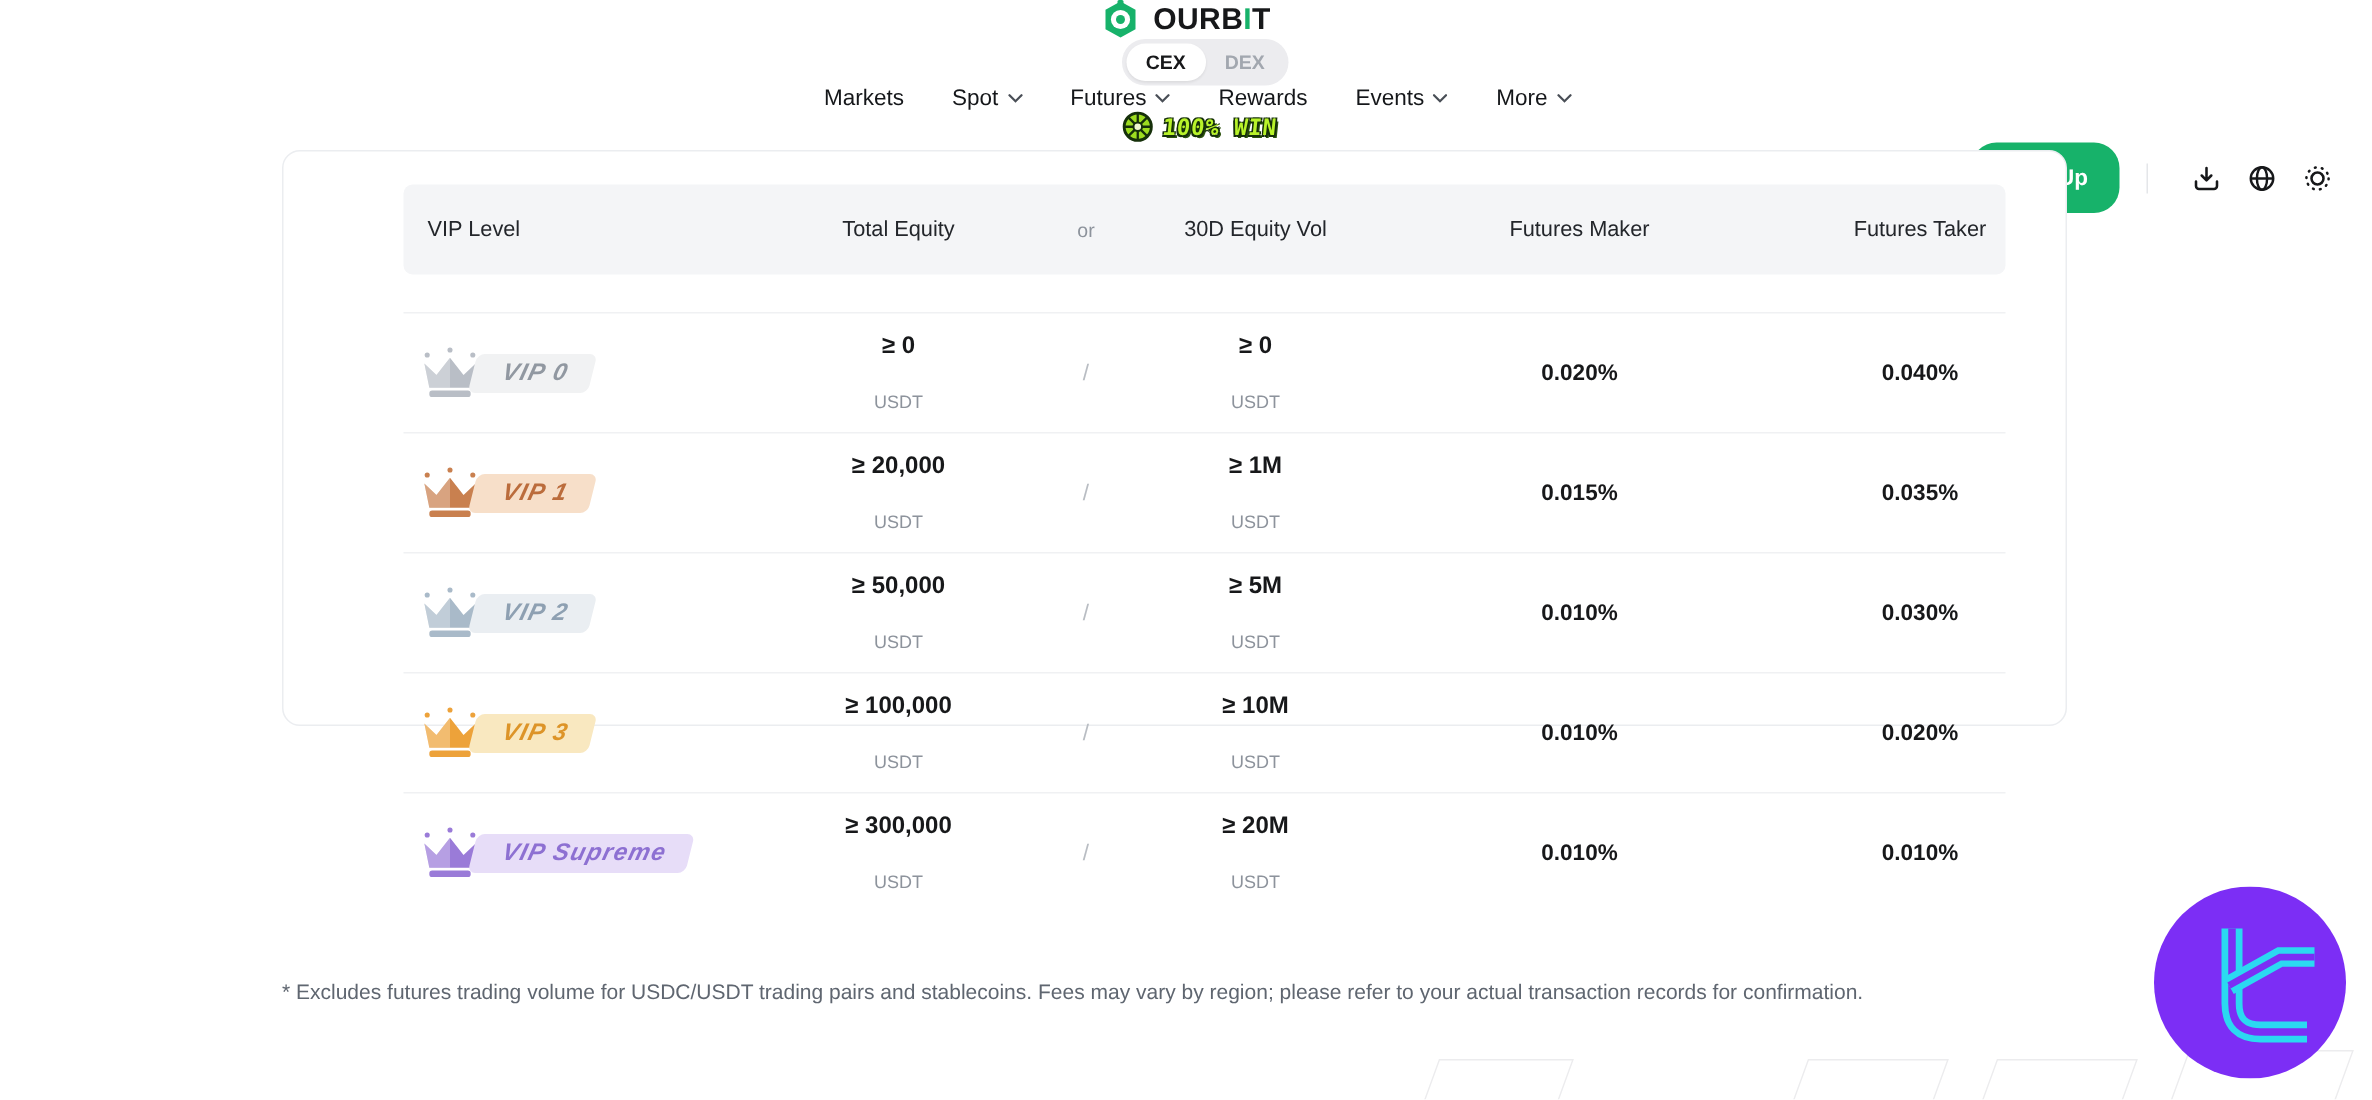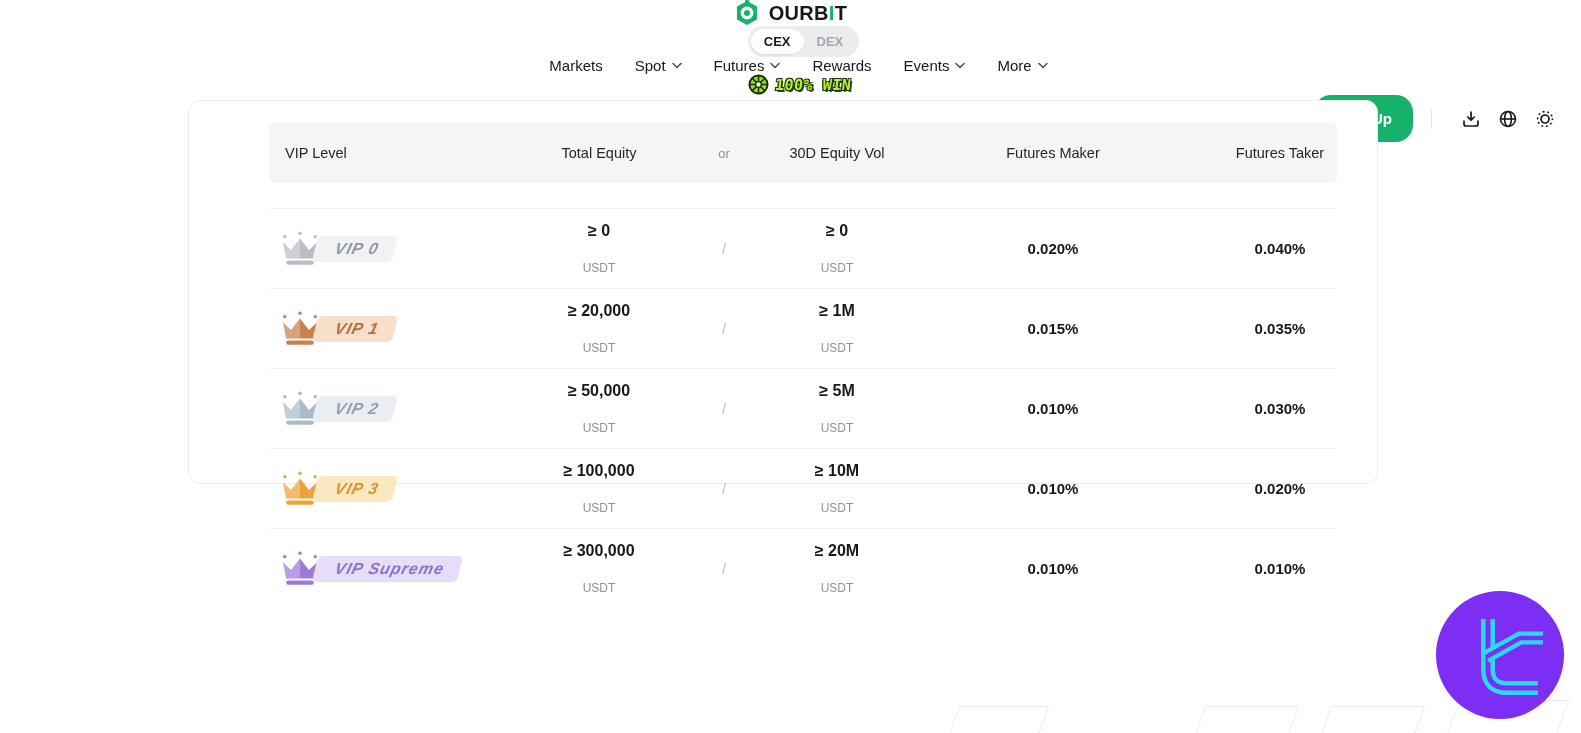--- a/index.html
+++ b/index.html
@@ -306,20 +306,21 @@
       <div class="num">
         <div class="big">≥ 20M</div>
         <div class="unit">USDT</div>
       </div>
       <div class="fee">0.010%</div>
       <div class="fee">0.010%</div>
     </div>
   </div>
   </section>
 
+  <p class="footnote">* Excludes futures trading volume for USDC/USDT trading pairs and stablecoins. Fees may vary by region; please refer to your actual transaction records for confirmation.</p>
 
   <div class="para" style="left:952px; top:706px; width:90px;"></div>
   <div class="para" style="left:1198px; top:706px; width:94px;"></div>
   <div class="para" style="left:1324px; top:706px; width:94px;"></div>
   <div class="para" style="left:1452px; top:700px; width:110px;"></div>
 
   <div class="coin-logo">
     <svg width="128" height="128" viewBox="0 0 128 128">
       <circle cx="64" cy="64" r="64" fill="#7c2ef5"></circle>
       <path d="M52 28 V78 Q52 97 71 97 H102" fill="none" stroke="#2bd9f1" stroke-width="14" stroke-linejoin="miter"></path>

